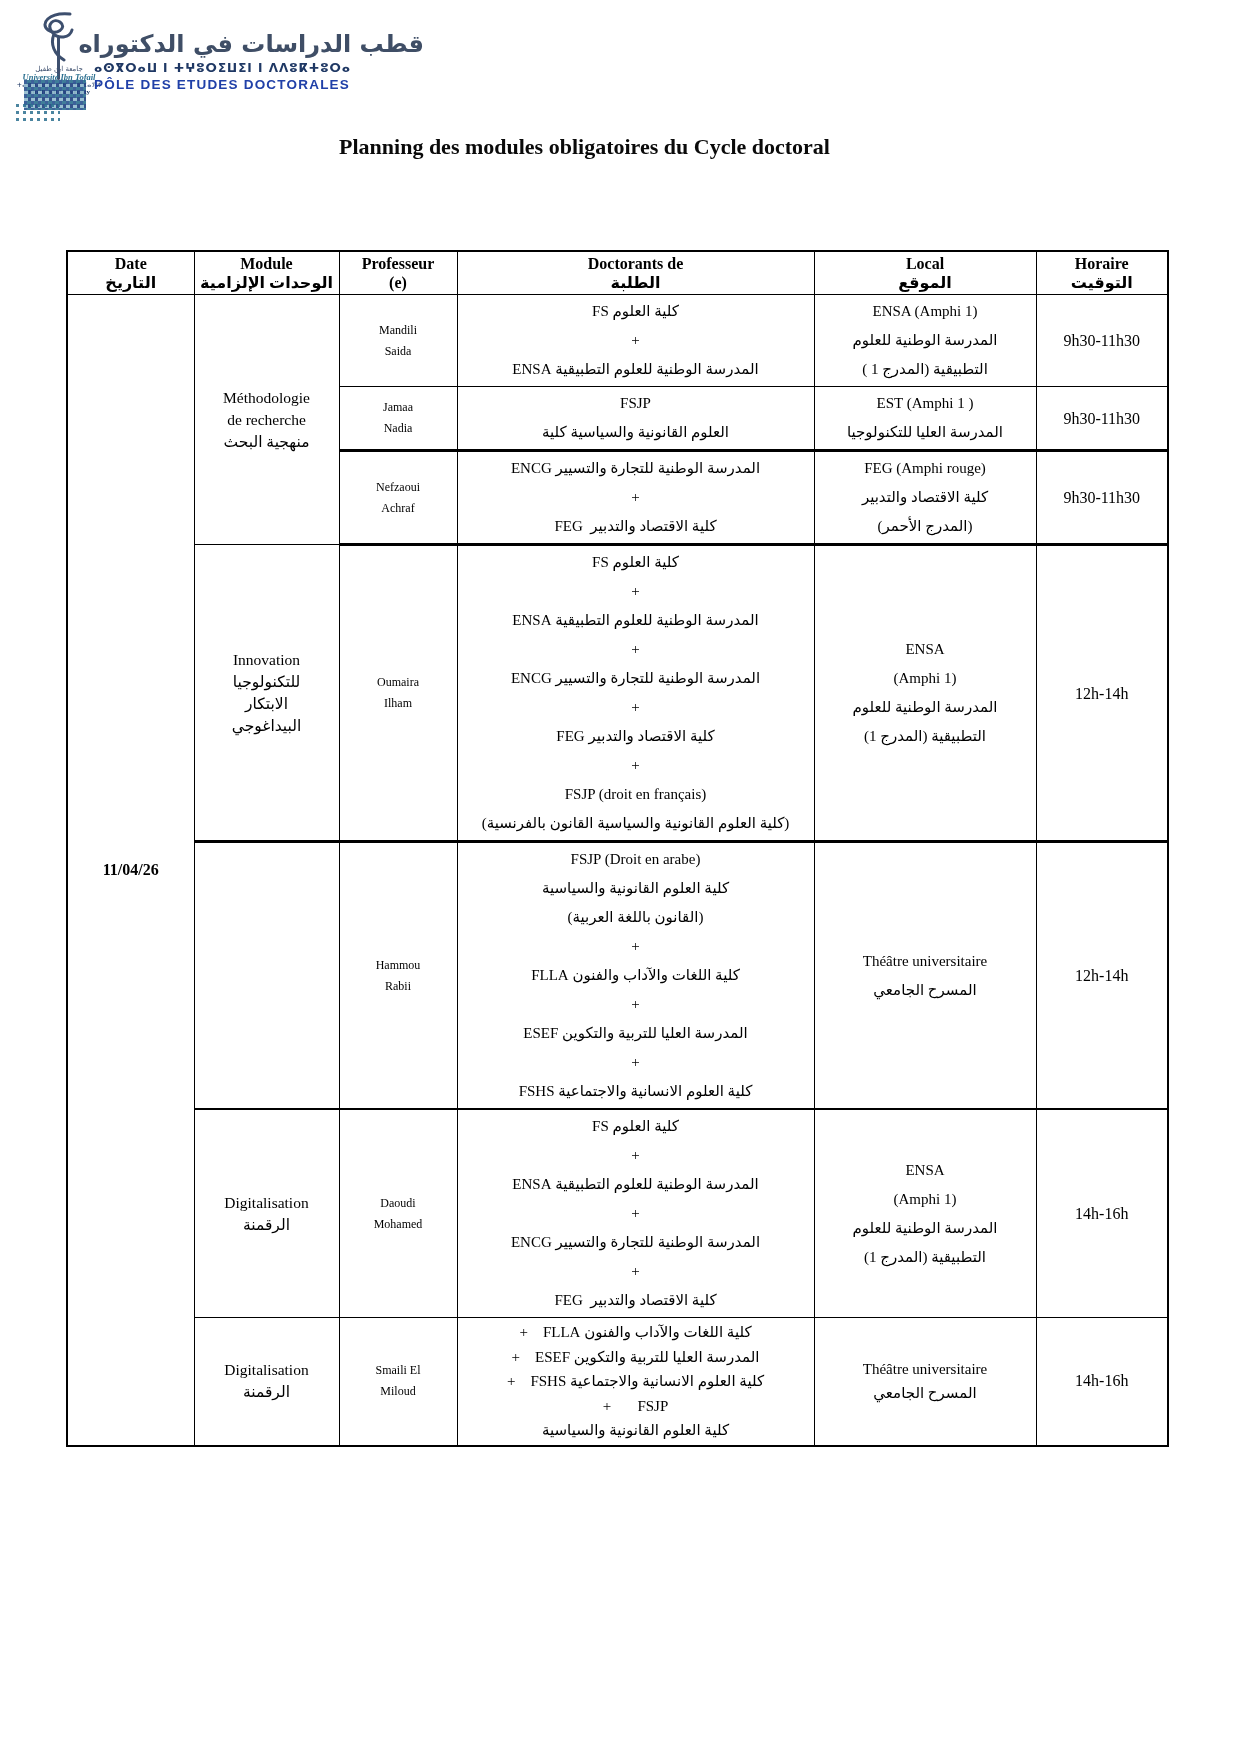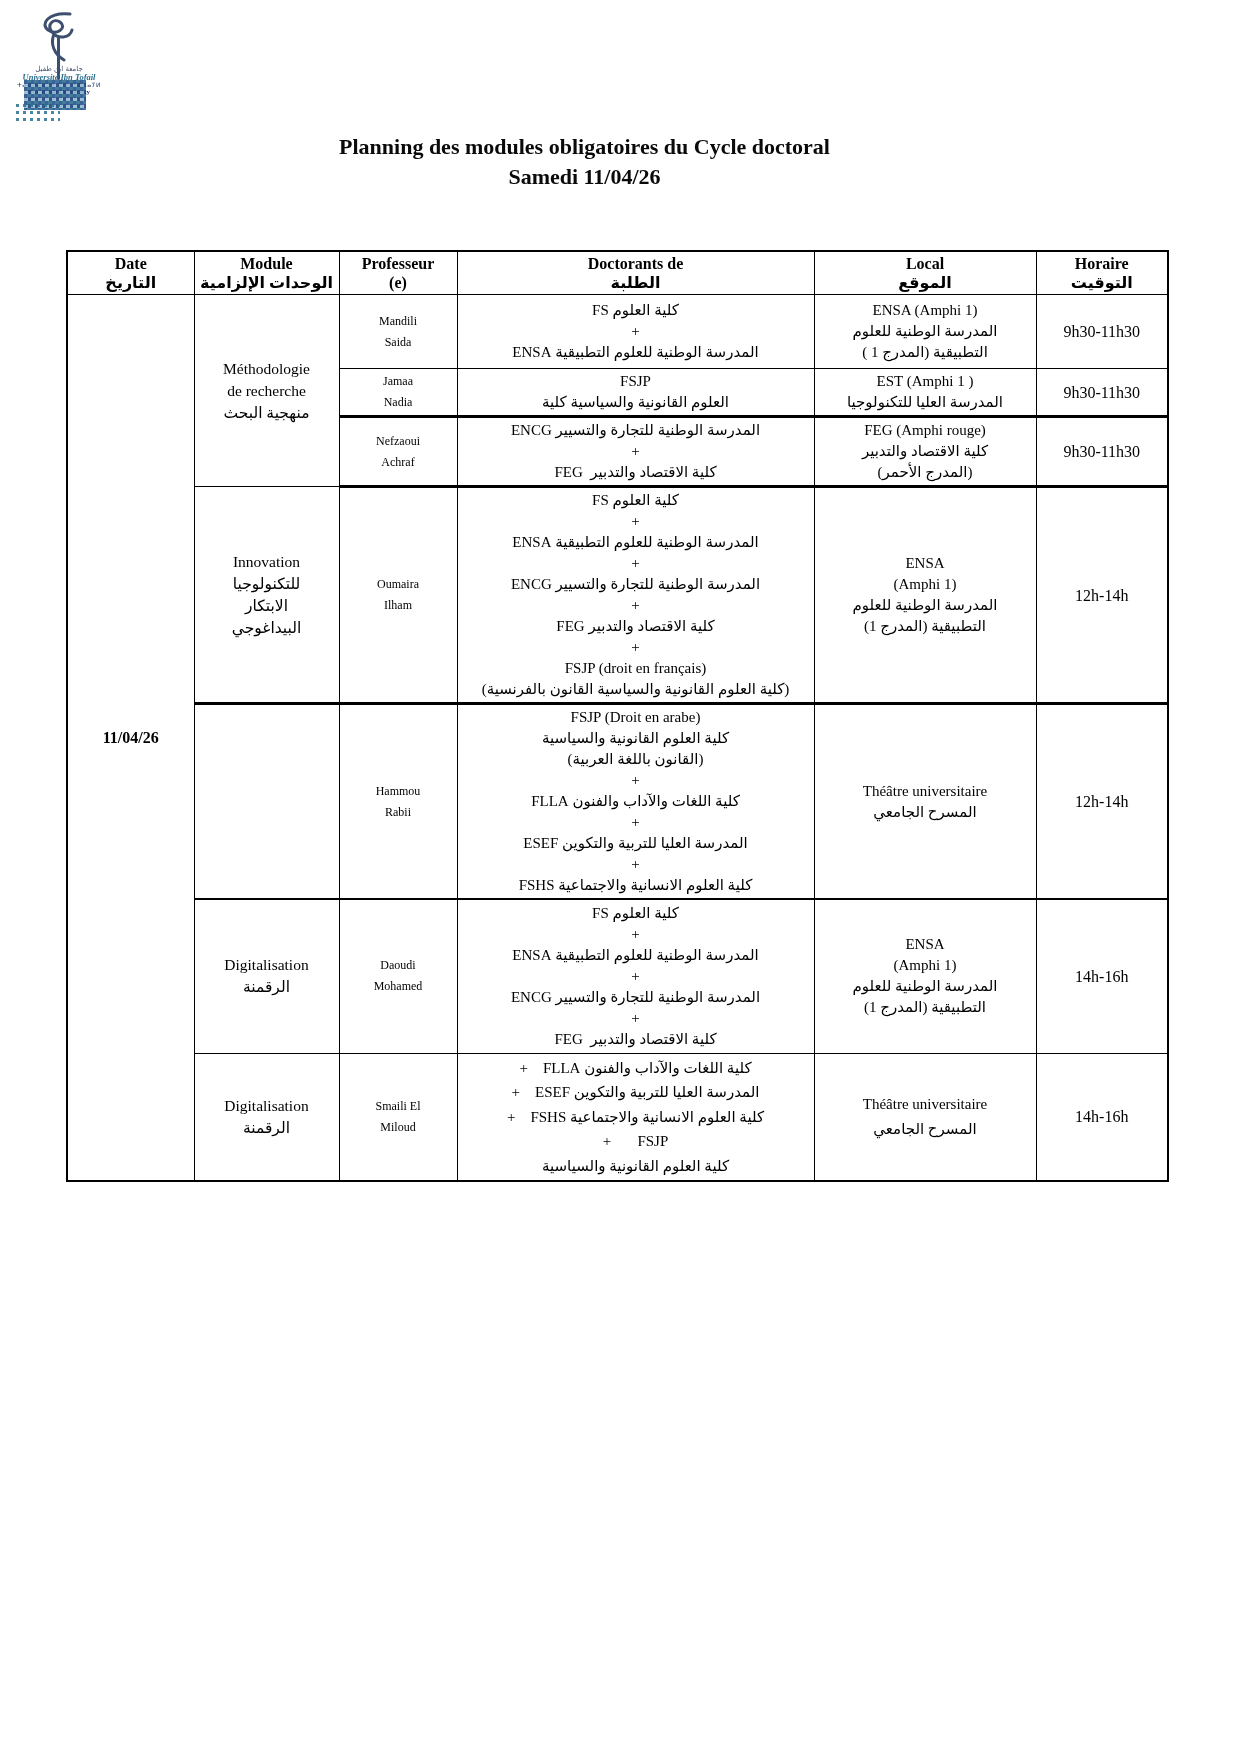--- a/index.html
+++ b/index.html
@@ -74,21 +74,21 @@
   .plan col.c-doc { width:357px; }
   .plan col.c-local { width:222px; }
   .plan col.c-hor { width:132px; }
 
   .plan th, .plan td {
     border:1.5px solid #000;
     vertical-align:middle;
     text-align:center;
     white-space:pre-line;
     padding:2px 4px;
-    line-height:21px;
+    line-height:29px;
   }
   table.plan { border:2.5px solid #000; }
   .plan th { font-weight:bold; font-size:16px; line-height:19px; }
   .plan td.c-rtl { direction:rtl; }
   .plan td.hor { font-size:16px; }
   .plan td.prof { font-size:12px; line-height:21px; }
   .plan td.mod { font-size:15.5px; line-height:22px; }
   .plan td.datecell { font-size:16px; font-weight:bold; }
   tr.b-thick > th, tr.b-thick > td { border-bottom-width:3px; }
   tr.b-med  > th, tr.b-med  > td { border-bottom-width:2px; }
@@ -105,25 +105,29 @@
     </svg>
     <div class="alif"></div>
     <div class="seal">
       <div class="seal-ar">جامعة ابن طفيل</div>
       <div class="seal-fr">Université Ibn Tofail</div>
       <div class="seal-tif">ⵜⴰⵙⴷⴰⵡⵉⵜ ⵉⴱⵏ ⵟⵓⴼⴰⵢⵍ</div>
       <div class="seal-en">Ibn Tofail University</div>
     </div>
     <div class="mosaic"></div>
     <div class="dots"></div>
+    <div class="brand">
+      <div class="callig">قطب الدراسات في الدكتوراه</div>
+      <div class="tif">ⴰⵙⴳⵔⴰⵡ ⵏ ⵜⵖⵓⵔⵉⵡⵉⵏ ⵏ ⴷⴷⵓⴽⵜⵓⵔⴰ</div>
+      <div class="pole">PÔLE DES ETUDES DOCTORALES</div>
+    </div>
   </div>
 
   <div class="title">
     <div>Planning des modules obligatoires  du Cycle doctoral</div>
-    <div>Samedi 11/04/26</div>
   </div>
 
   <table class="plan">
     <colgroup>
       <col class="c-date">
         <col class="c-module">
         <col class="c-prof">
       <col class="c-doc">
         <col class="c-local">
         <col class="c-hor">

